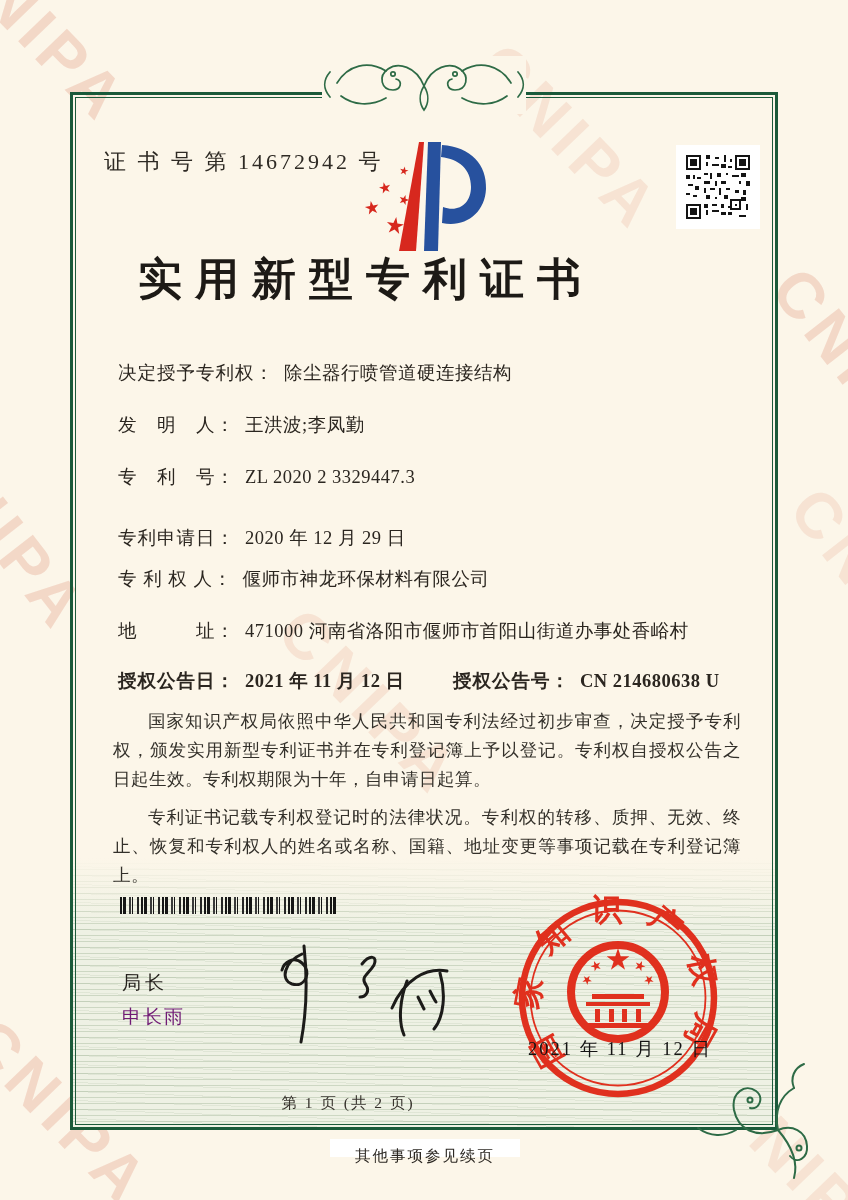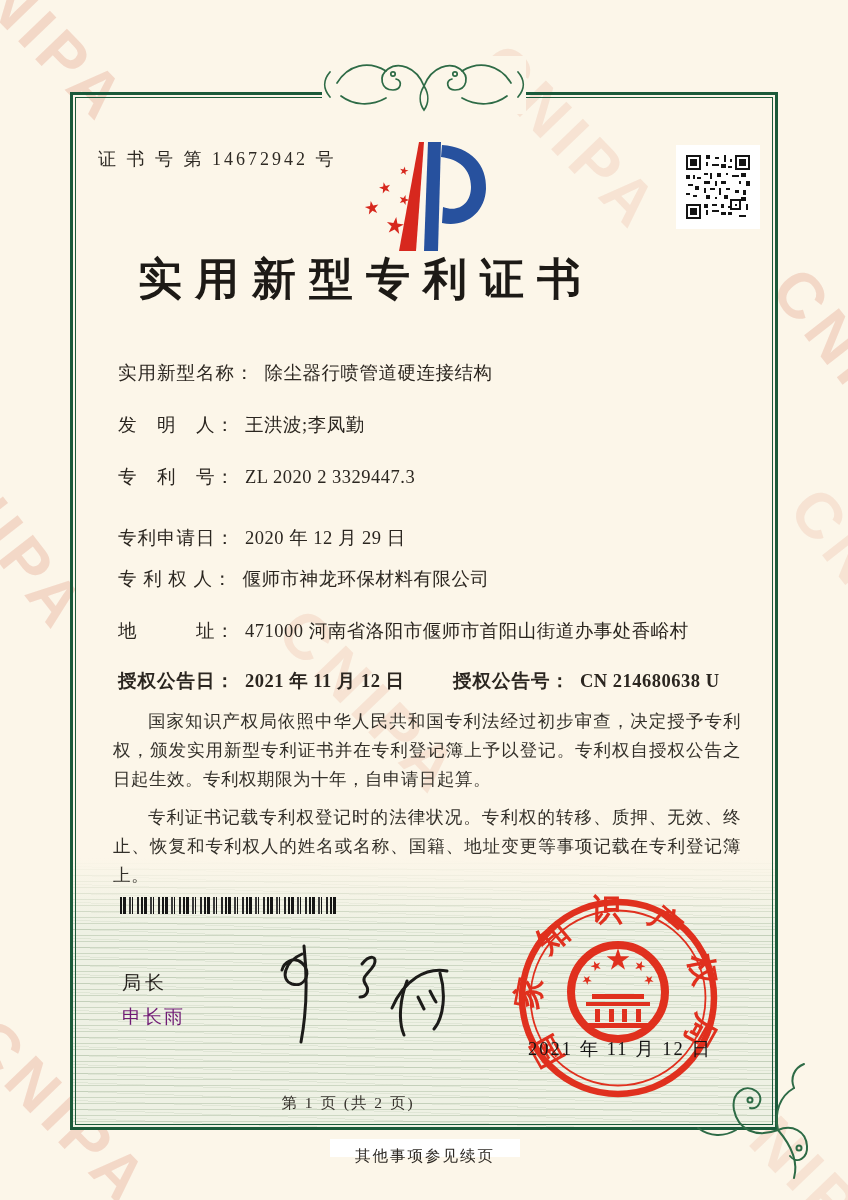--- a/index.html
+++ b/index.html
@@ -19,21 +19,21 @@
   .guilloche::before{content:"";position:absolute;left:0;top:0;right:0;height:70px;
       background:linear-gradient(#fcf6e9,rgba(252,246,233,0));}
   
   .frame{position:absolute;left:70px;top:92px;width:708px;height:1038px;box-sizing:border-box;
       border:3px solid #1b5a3a;z-index:2;pointer-events:none;}
   .frame::after{content:"";position:absolute;inset:2px;border:1px solid #1b5a3a;}
   .orn-top{position:absolute;left:322px;top:56px;width:204px;height:58px;z-index:3;}
   .orn-br{position:absolute;left:686px;top:1048px;width:146px;height:140px;z-index:3;}
   
   .c{position:absolute;z-index:4;}
-  .cert-no{left:98px;top:147px;font-size:18px;letter-spacing:3px;color:#2e2a24;text-align:center;}
+  .cert-no{left:104px;top:147px;font-size:22px;letter-spacing:3px;color:#2e2a24;text-align:center;}
   .qr-box{left:676px;top:145px;width:64px;height:64px;background:#fff;padding:10px;}
   .logo{left:352px;top:137px;width:145px;height:122px;}
   .title{left:0;top:250px;width:732px;text-align:center;font-size:44px;font-weight:bold;
          letter-spacing:13px;color:#1d1a16;}
   .frow{left:118px;font-size:18.5px;white-space:nowrap;}
   .frow .lab{letter-spacing:1px;}
   .frow .val{margin-left:10px;letter-spacing:.5px;}
   .pair2{position:absolute;left:335px;top:0;white-space:nowrap;}
   .body-text{left:104px;top:698px;width:646px;font-size:17.5px;line-height:29px;
       text-align:justify;color:#33302a;letter-spacing:.5px;}
@@ -150,21 +150,21 @@
     </g>
     <g fill="#27519e">
       <path d="M76,5 L89,5 L86,114 L72,114 Z"></path>
       <path d="M90,8 C119,10 135,28 134,52 C133,76 113,91 90,86 L91,70 C107,76 119,66 119,50 C119,32 107,22 89,20 Z"></path>
     </g>
   </svg>
 
   <div class="c title">实用新型专利证书</div>
 
   <div class="c frow" style="top:360px;">
-    <span class="lab">实用新型名称：</span><span class="val">除尘器行喷管道硬连接结构</span>
+    <span class="lab">决定授予专利权：</span><span class="val">除尘器行喷管道硬连接结构</span>
   </div>
   <div class="c frow" style="top:412px;">
     <span class="lab">发　明　人：</span><span class="val">王洪波;李凤勤</span>
   </div>
   <div class="c frow" style="top:464px;">
     <span class="lab">专　利　号：</span><span class="val">ZL 2020 2 3329447.3</span>
   </div>
   <div class="c frow" style="top:525px;">
     <span class="lab">专利申请日：</span><span class="val">2020 年 12 月 29 日</span>
   </div>

